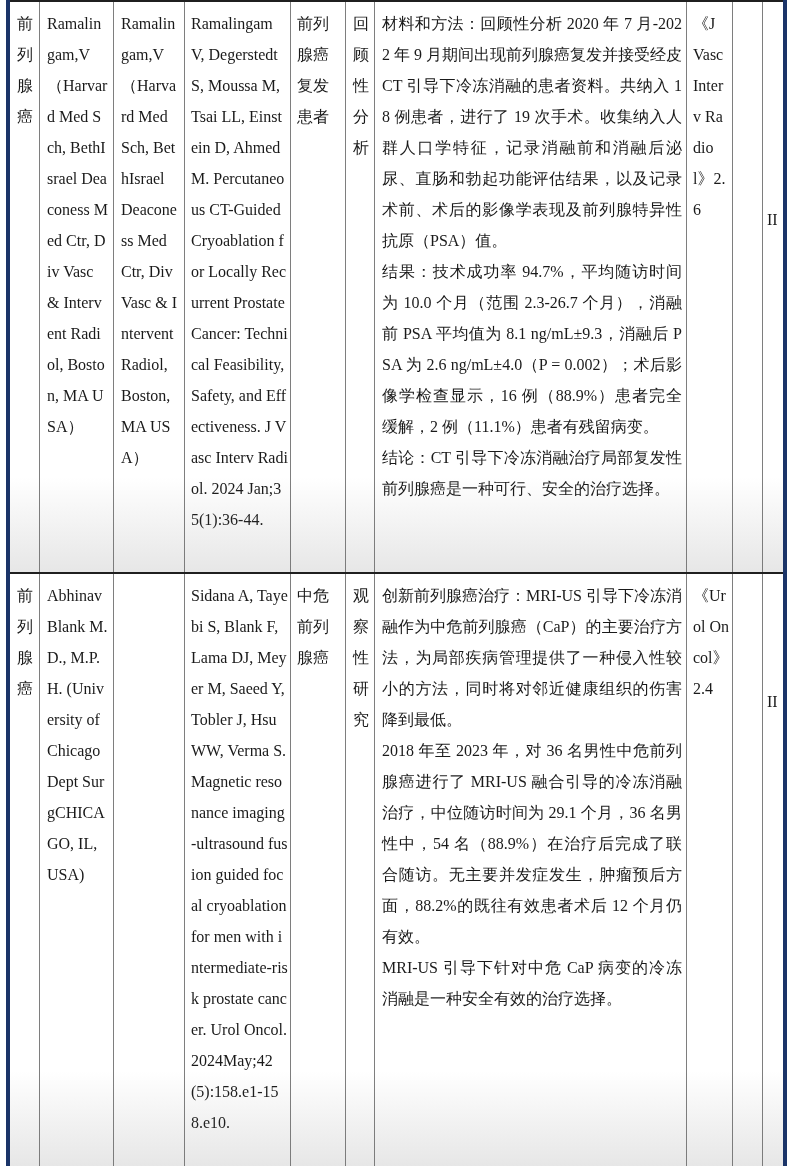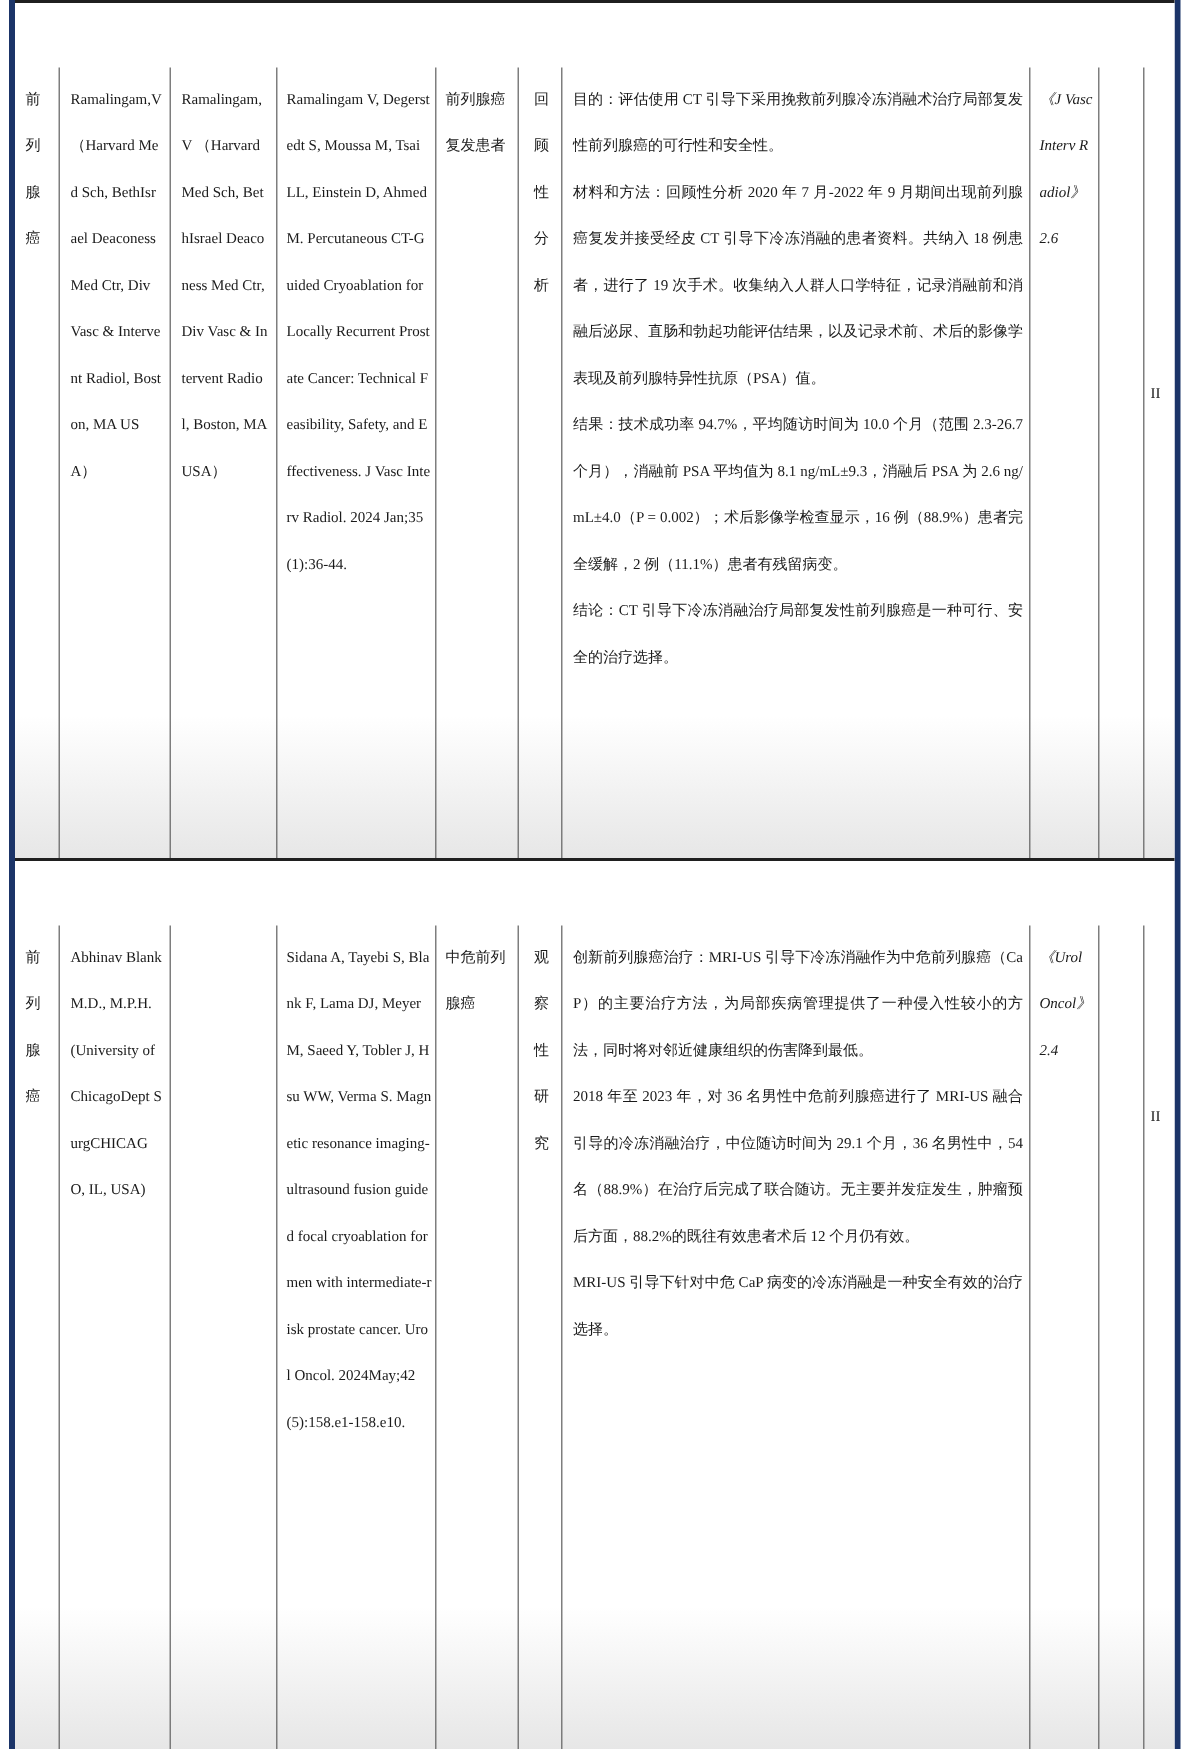--- a/index.html
+++ b/index.html
@@ -45,36 +45,35 @@
     position: absolute;
     left: 0; right: 0; bottom: 0;
     height: 95px;
     background: linear-gradient(to bottom, rgba(110,110,110,0) 0%, rgba(110,110,110,0.17) 100%);
     pointer-events: none;
   }
   .cell {
     box-sizing: border-box;
     border-right: 1px solid #7e7e7e;
     padding: 6px 5px 0 7px;
-    font-size: 10px;
+    font-size: 16px;
     line-height: 31px;
     overflow: hidden;
     flex: none;
-    margin-top: 43px;
   }
   .cell:last-child { border-right: none; }
 
   .c1  { width: 30px;  word-break: break-all; }
   .c2  { width: 74px;  word-break: break-all; }
   .c3  { width: 71px;  word-break: break-all; }
   .c4  { width: 106px; word-break: break-all; padding: 6px 2px 0 6px; }
   .c5  { width: 55px;  word-break: break-all; padding: 6px 4px 0 6px; font-family: Liberation Serif, serif; }
   .c6  { width: 29px;  word-break: break-all; text-align: center; }
   .c7  { width: 312px; padding: 6px 4px 0 7px; }
-  .c8  { width: 46px;  word-break: break-all; padding: 6px 3px 15px 6px; font-style: italic; }
+  .c8  { width: 46px;  word-break: break-all; padding: 6px 3px 15px 6px; }
   .c9  { width: 30px; }
   .c10 { width: 20px; padding: 6px 20px 0 4px; }
 
   .para {
     text-align: justify;
     word-break: break-all;
   }
   .ev-1 { padding-top: 202px; }
   .ev-2 { padding-top: 112px; }
 </style>
@@ -85,21 +84,20 @@
   <div class="doc-table">
 
     <div class="row row-1">
       <div class="cell c1">前列腺癌</div>
       <div class="cell c2">Ramalingam,V （Harvard Med Sch, BethIsrael Deaconess Med Ctr, Div Vasc &amp; Intervent Radiol, Boston, MA USA）</div>
       <div class="cell c3">Ramalingam,V （Harvard Med Sch, BethIsrael Deaconess Med Ctr, Div Vasc &amp; Intervent Radiol, Boston, MA USA）</div>
       <div class="cell c4">Ramalingam V, Degerstedt S, Moussa M, Tsai LL, Einstein D, Ahmed M. Percutaneous CT-Guided Cryoablation for Locally Recurrent Prostate Cancer: Technical Feasibility, Safety, and Effectiveness. J Vasc Interv Radiol. 2024 Jan;35(1):36-44.</div>
       <div class="cell c5">前列腺癌复发患者</div>
       <div class="cell c6">回顾性分析</div>
       <div class="cell c7">
-        <div class="para">目的：评估使用 CT 引导下采用挽救前列腺冷冻消融术治疗局部复发性前列腺癌的可行性和安全性。</div>
         <div class="para">材料和方法：回顾性分析 2020 年 7 月-2022 年 9 月期间出现前列腺癌复发并接受经皮 CT 引导下冷冻消融的患者资料。共纳入 18 例患者，进行了 19 次手术。收集纳入人群人口学特征，记录消融前和消融后泌尿、直肠和勃起功能评估结果，以及记录术前、术后的影像学表现及前列腺特异性抗原（PSA）值。</div>
         <div class="para">结果：技术成功率 94.7%，平均随访时间为 10.0 个月（范围 2.3-26.7 个月），消融前 PSA 平均值为 8.1 ng/mL±9.3，消融后 PSA 为 2.6 ng/mL±4.0（P = 0.002）；术后影像学检查显示，16 例（88.9%）患者完全缓解，2 例（11.1%）患者有残留病变。</div>
         <div class="para">结论：CT 引导下冷冻消融治疗局部复发性前列腺癌是一种可行、安全的治疗选择。</div>
       </div>
       <div class="cell c8">《J Vasc Interv Radiol》2.6</div>
       <div class="cell c9"></div>
       <div class="cell c10 ev-1">II</div>
     </div>
 
     <div class="row row-2">

